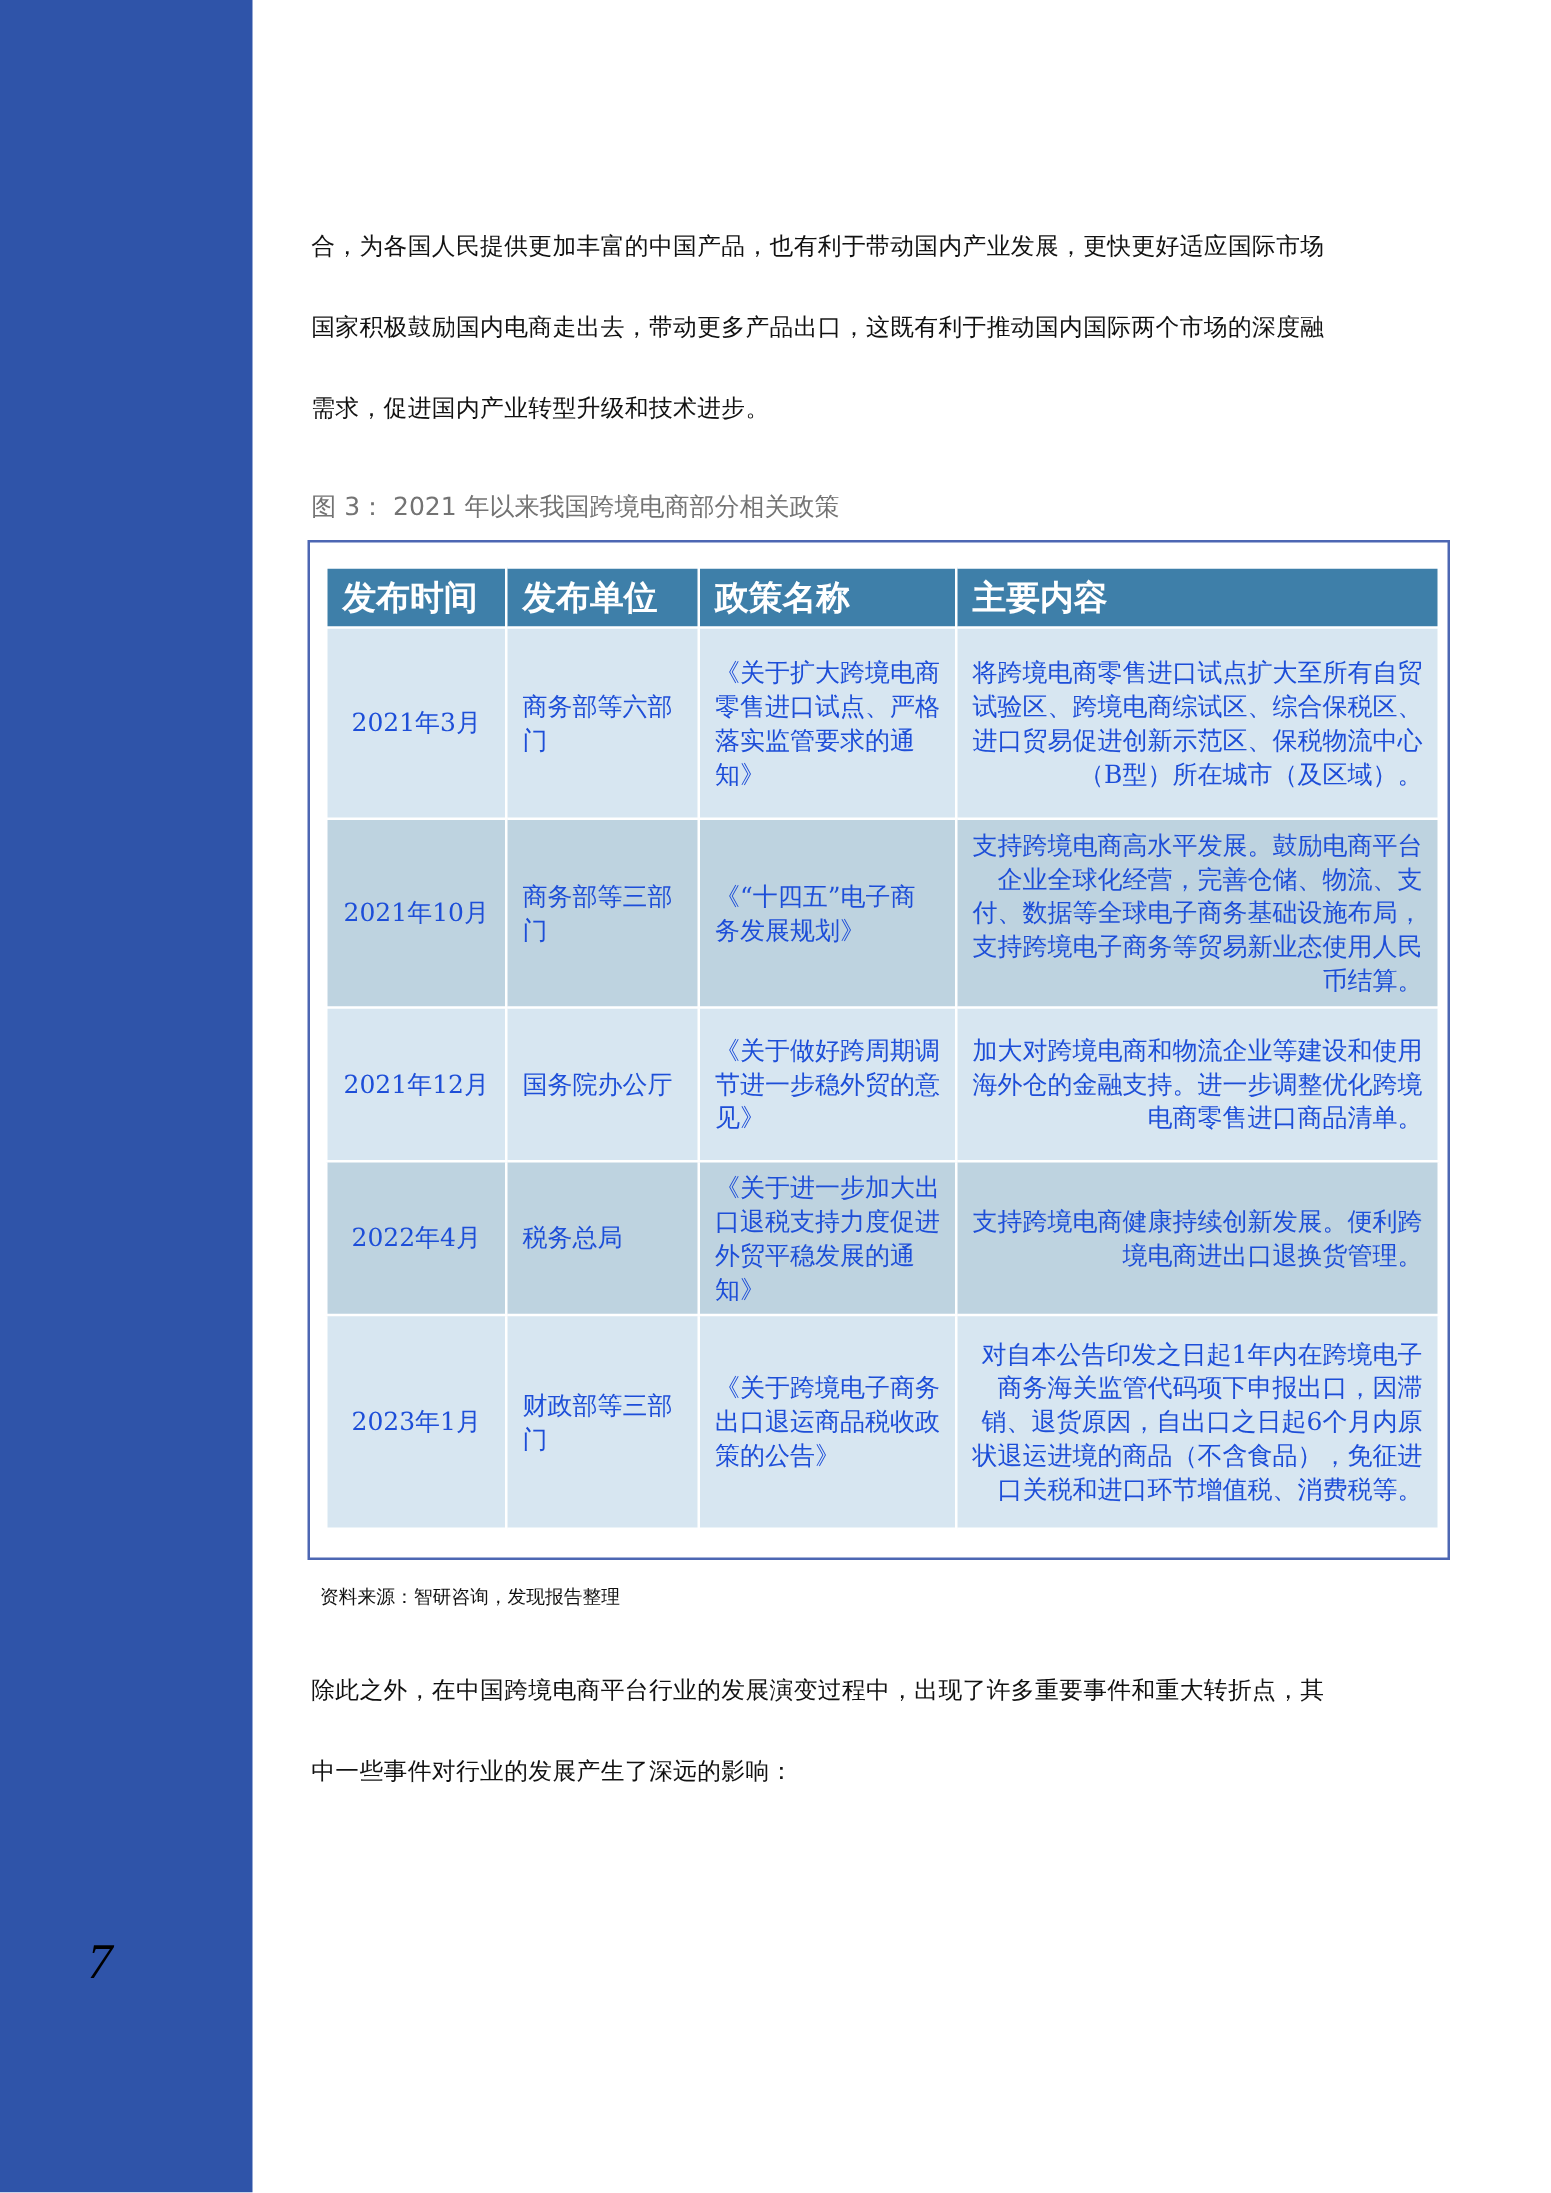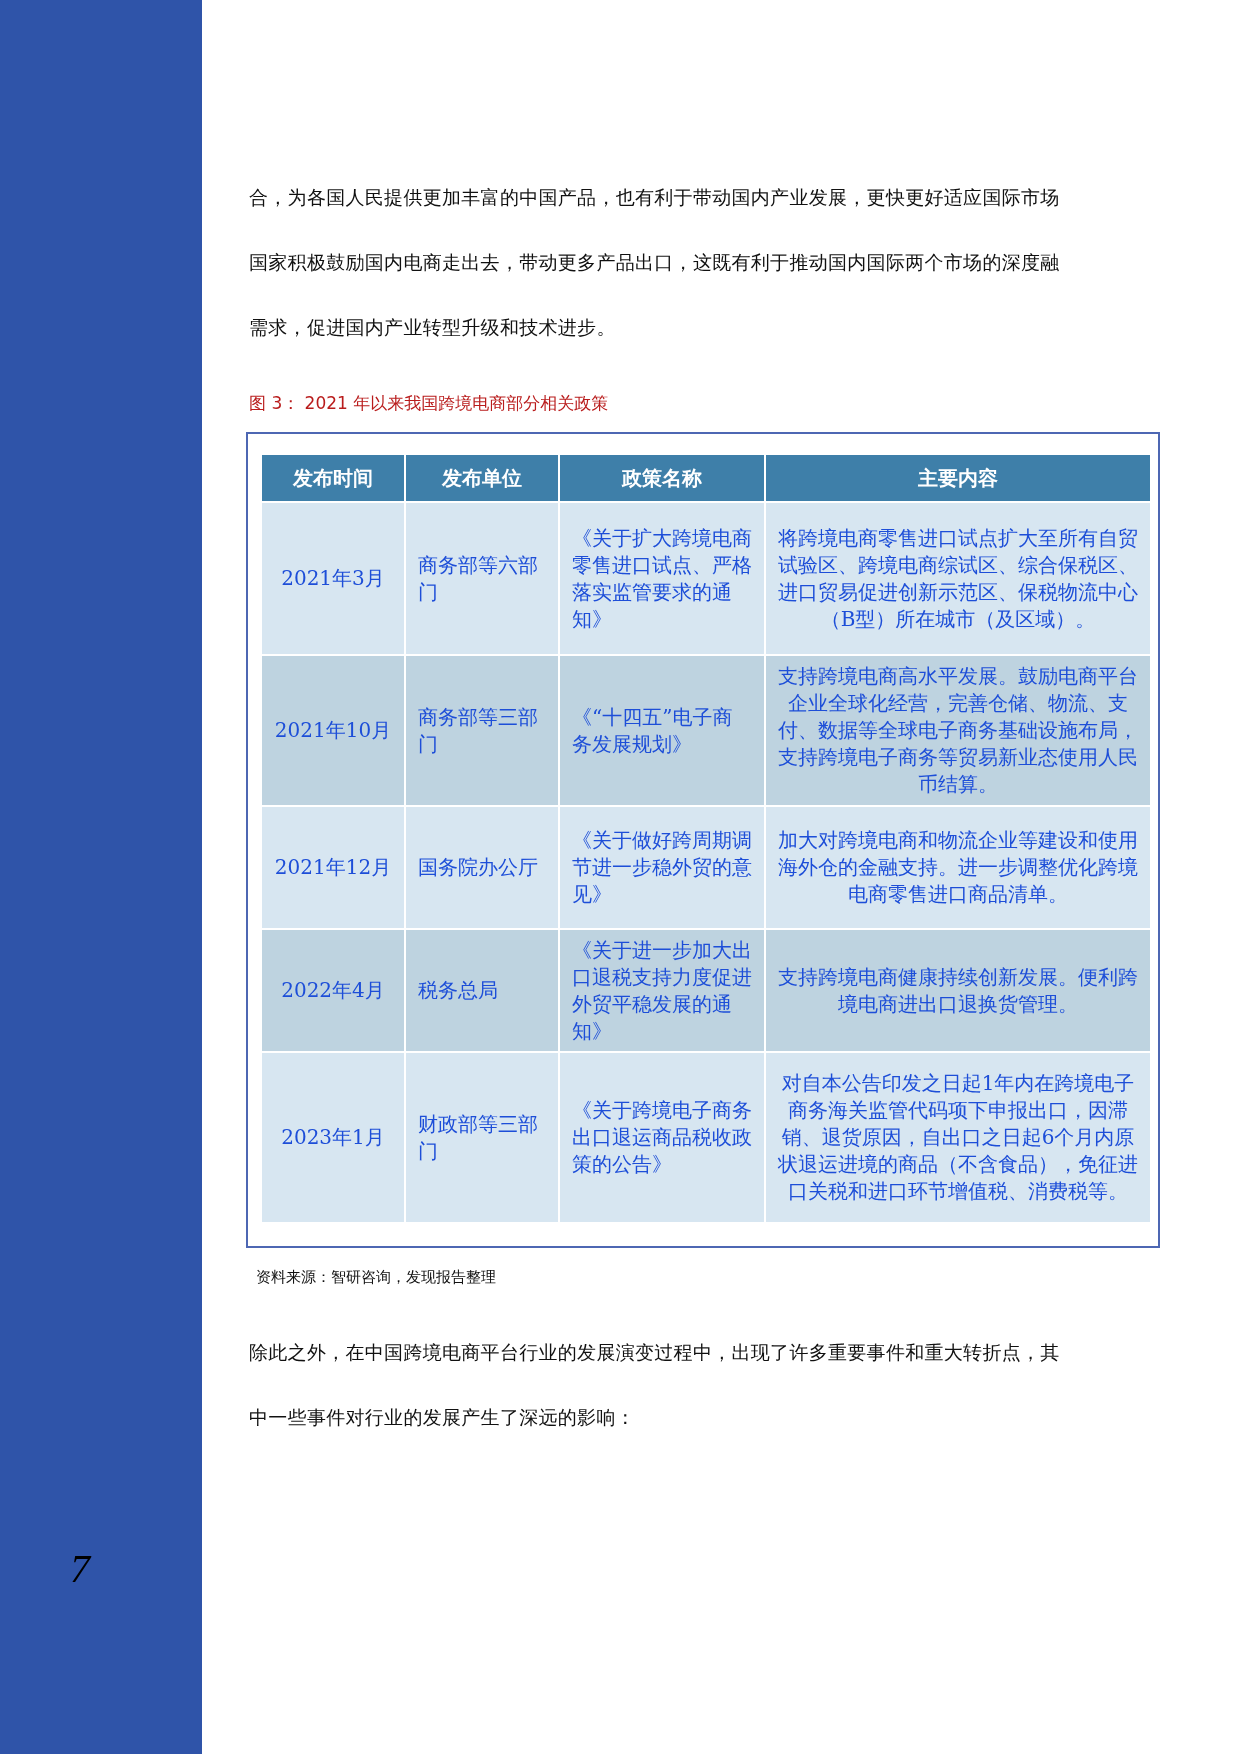--- a/index.html
+++ b/index.html
@@ -19,48 +19,48 @@
     font-style: italic; font-size: 40px; color: #000;
   }
   .para {
     position: absolute; left: 249px; width: 910px;
     font-size: 19px; line-height: 65px; letter-spacing: 0.3px;
   }
   .para1 { top: 165px; }
   .para2 { top: 1320px; }
   .caption {
     position: absolute; left: 249px; top: 392px;
-    font-size: 17px; color: #b91c1c;
+    font-size: 20px; color: #737373;
   }
   .frame {
     position: absolute; left: 246px; top: 432px; width: 914px; height: 816px;
     border: 2px solid #4d67b3; box-sizing: border-box; background: #fff;
   }
   table.policy {
     position: absolute; left: 260px; top: 453px; width: 890px;
     border-collapse: collapse; table-layout: fixed;
   }
   table.policy th, table.policy td {
     border: 2px solid #ffffff; padding: 0 12px; vertical-align: middle;
   }
   table.policy th {
     background: #3e7fa9; color: #ffffff; height: 46px;
     font-family: "DejaVu Serif", "Liberation Serif", serif;
-    font-weight: bold; font-size: 20px; text-align: center;
+    font-weight: bold; font-size: 27px; text-align: left;
   }
   table.policy td {
     font-family: "DejaVu Serif", "Liberation Serif", serif;
     font-size: 20px; line-height: 27px; color: #1d4ed8;
   }
   table.policy tr.odd td { background: #d7e6f1; }
   table.policy tr.even td { background: #bed3e0; }
   td.c-date { text-align: center; }
   td.c-unit { text-align: left; }
   td.c-name { text-align: left; padding-left: 14px; }
-  td.c-content { text-align: center; }
+  td.c-content { text-align: right; }
   .source {
     position: absolute; left: 256px; top: 1268px;
     font-size: 15px; color: #111; text-align: center;
   }
 </style>
 </head>
 <body>
 
 <div class="sidebar">
   <div class="page-number">7</div>

